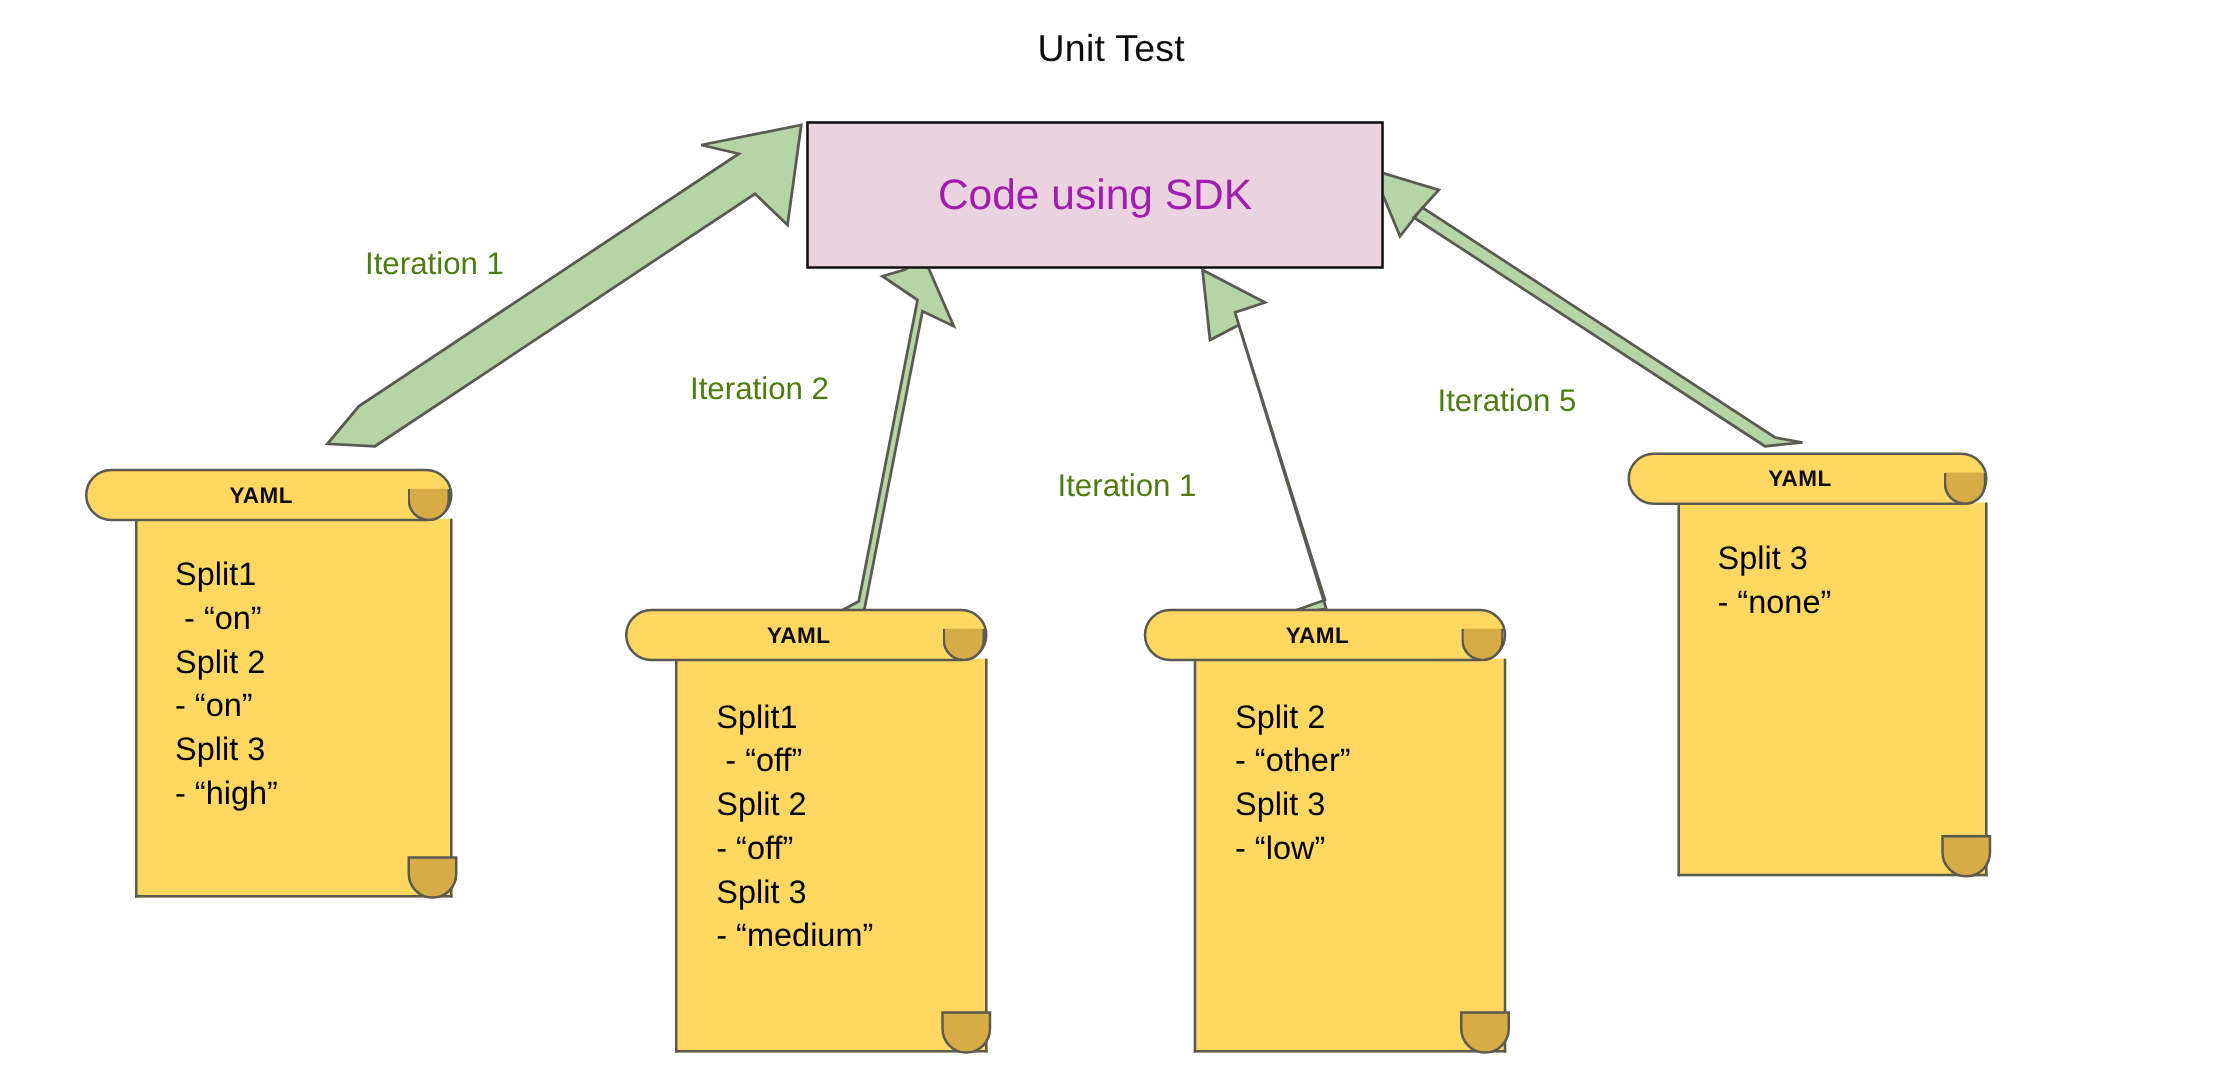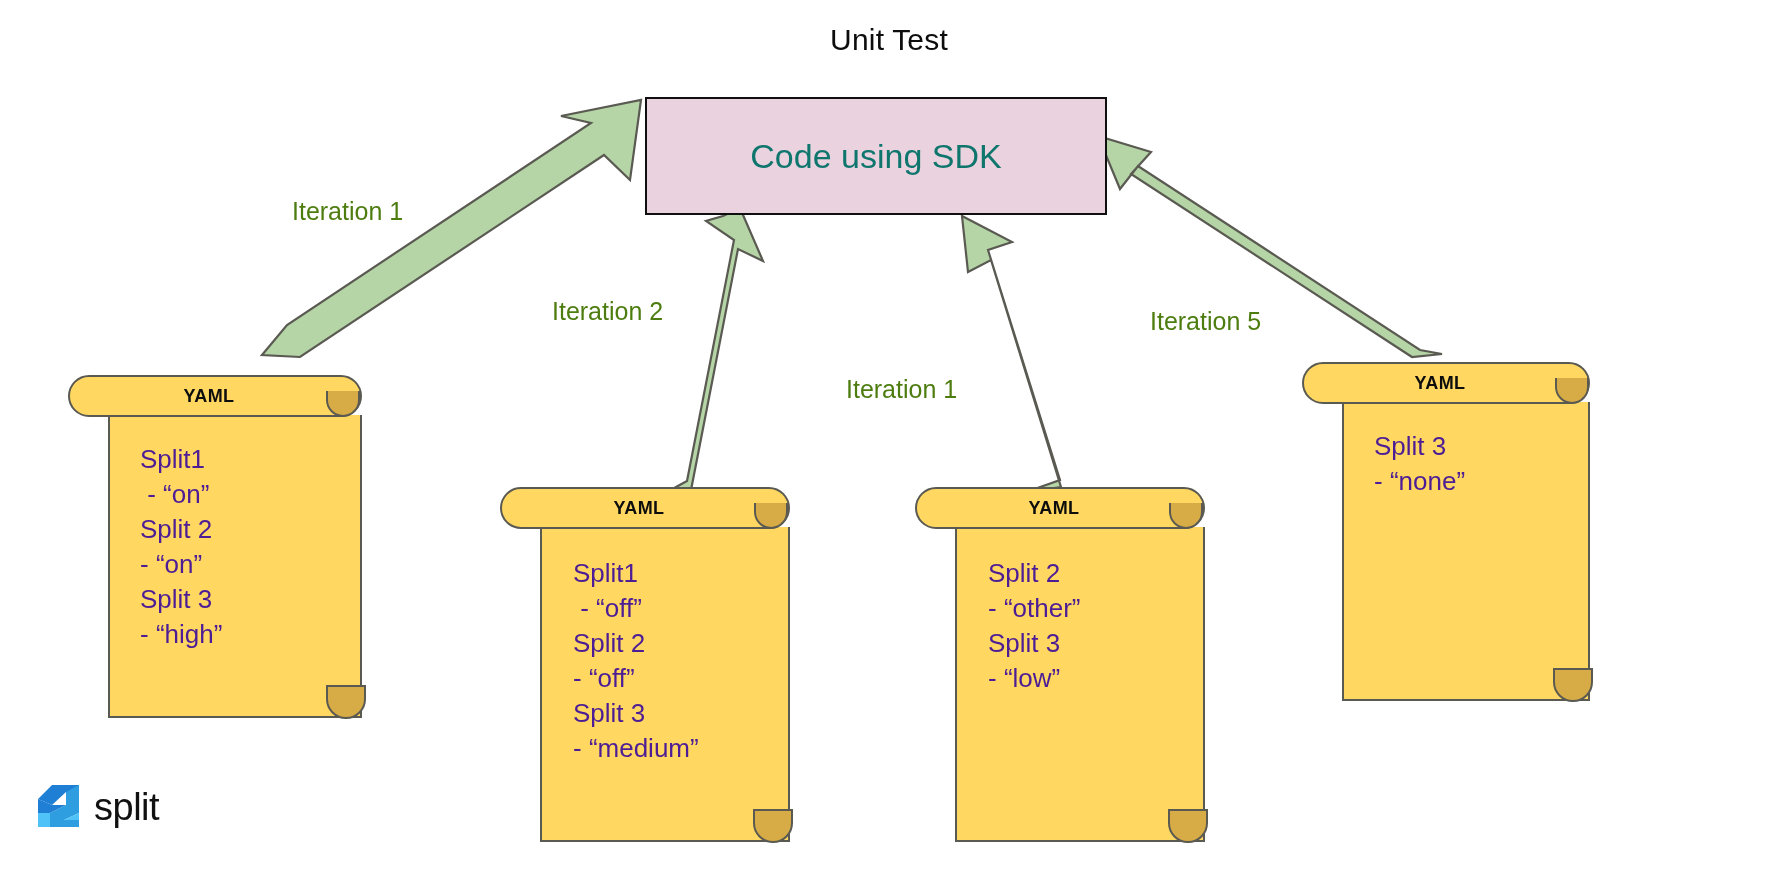--- a/index.html
+++ b/index.html
@@ -43,21 +43,21 @@
     background: #ead3de;
     border: 2px solid #0f0f0f;
     box-sizing: border-box;
     display: flex;
     align-items: center;
     justify-content: center;
   }
   .sdk-box-label {
     font-size: 34px;
     line-height: 40px;
-    color: #0f766e;
+    color: #a21caf;
   }
 
   
   #arrow-layer {
     position: absolute;
     left: 0;
     top: 0;
     width: 1778px;
     height: 870px;
     pointer-events: none;
@@ -135,21 +135,21 @@
     background: #d7ab45;
     border: 2px solid #5a5a52;
     border-radius: 0 0 20px 20px;
     box-sizing: border-box;
     z-index: 5;
   }
   .scroll-text {
     position: absolute;
     font-size: 26px;
     line-height: 35px;
-    color: #4c1d95;
+    color: #000000;
     white-space: pre;
     z-index: 6;
   }
 
   
   .split-logo {
     position: absolute;
     left: 36px;
     top: 783px;
     width: 150px;
@@ -239,24 +239,14 @@
     <div class="scroll-topbar" style="left:0px; top:0px; width:288px;">
       <span class="scroll-topbar-label">YAML</span>
     </div>
     <div class="scroll-curl-top" style="left:253px; top:16px;"></div>
     <div class="scroll-body" style="left:40px; top:40px; width:248px; height:299px;"></div>
     <div class="scroll-curl-bottom" style="left:251px; top:306px;"></div>
     <div class="scroll-text" style="left:72px; top:67px;">Split 3
 - “none”</div>
   </div>
 
-  <div class="split-logo">
-    <svg width="52" height="50" viewBox="0 0 52 50" xmlns="http://www.w3.org/2000/svg">
-      <polygon points="43,2 16,2 2,16 16,22 30,9 43,9" fill="#1f7fd4"></polygon>
-      <polygon points="43,2 30,9 30,22 14,30 14,44 43,44 43,37 28,37 43,30" fill="#2e9ee0"></polygon>
-      <polygon points="2,16 16,22 30,22 14,30 2,30" fill="#1f7fd4"></polygon>
-      <polygon points="14,44 2,44 2,30 14,30" fill="#4fc3f7"></polygon>
-      <polygon points="43,37 28,37 43,30" fill="#4fc3f7"></polygon>
-    </svg>
-    <span class="split-logo-word">split</span>
-  </div>
 
 </div>
 
 </body></html>

